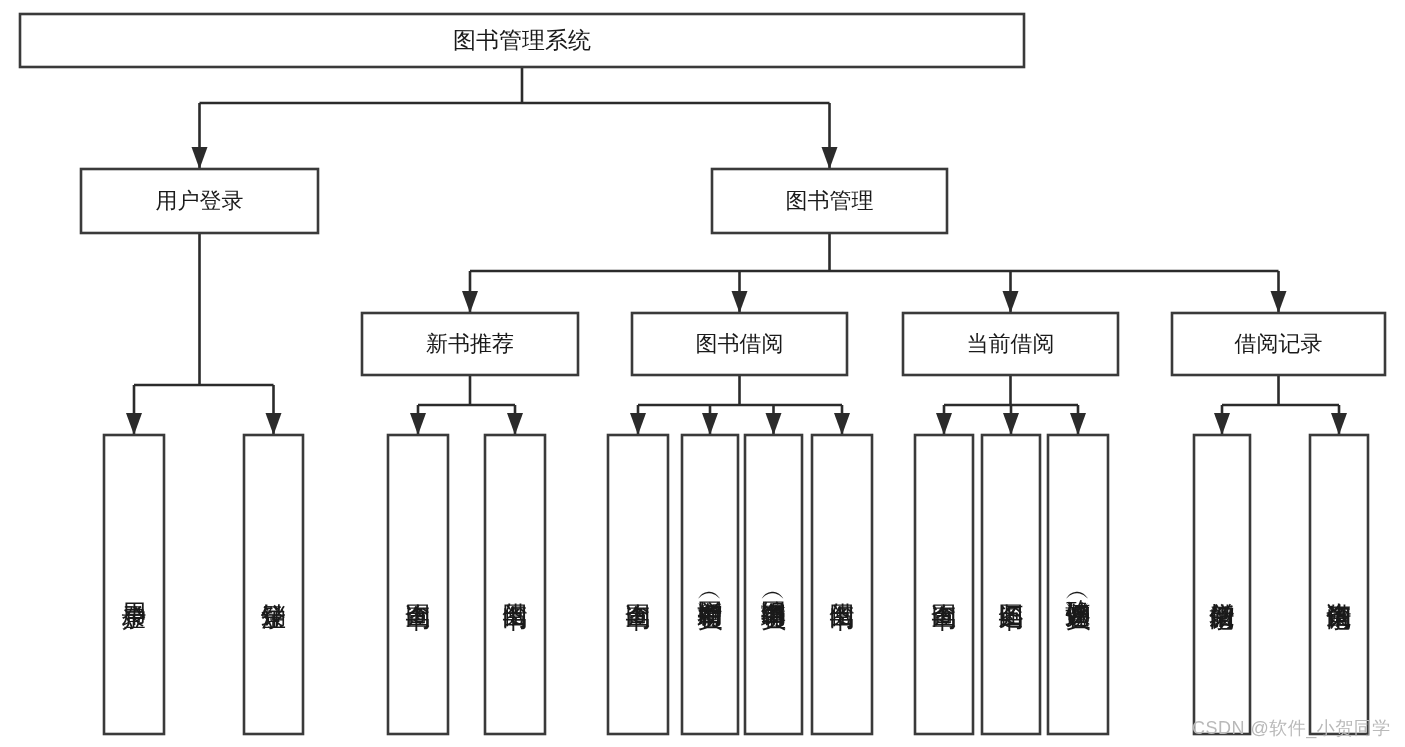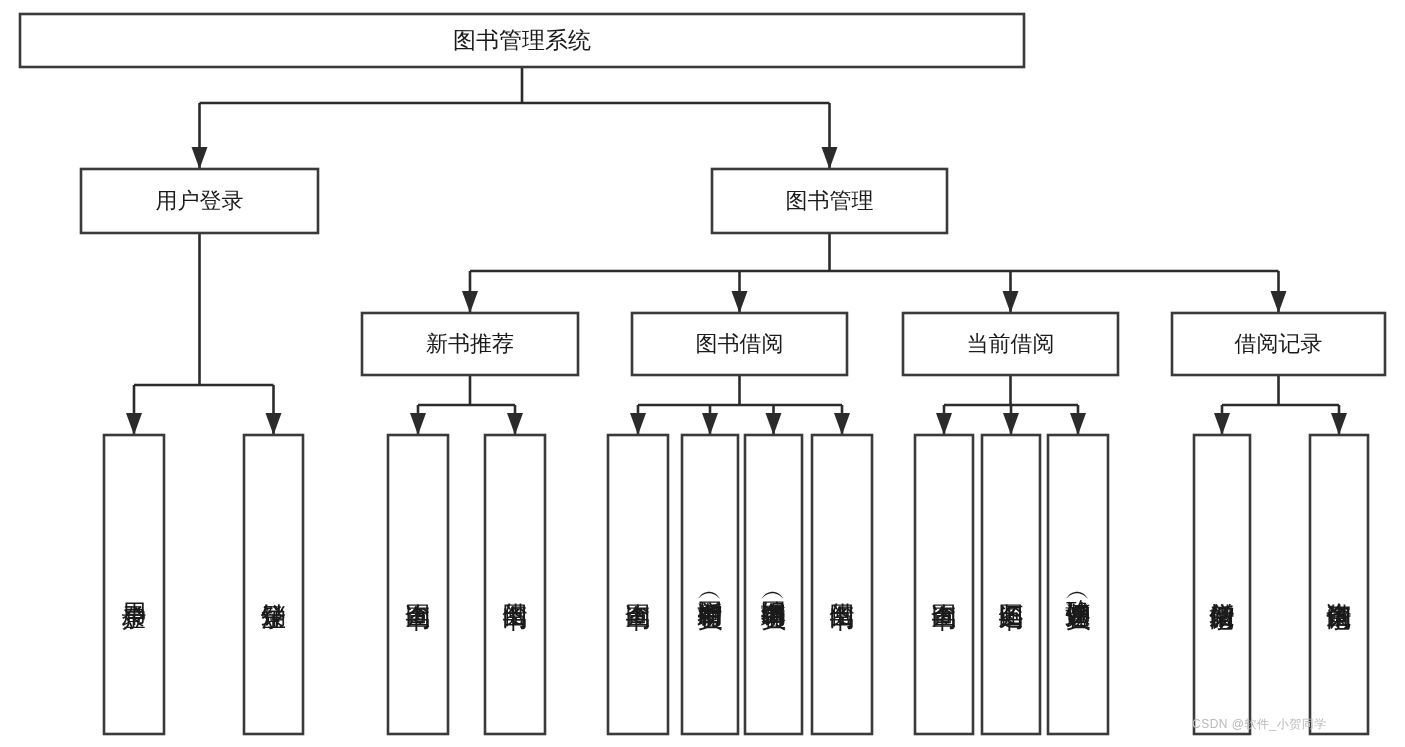--- a/index.html
+++ b/index.html
@@ -62,21 +62,21 @@
     display: flex;
     align-items: center;
     justify-content: center;
     white-space: nowrap;
     pointer-events: none;
     user-select: none;
   }
   .watermark {
     position: absolute;
     font-family: "Liberation Sans", "DejaVu Sans", sans-serif;
-    font-size: 12px;
+    font-size: 18px;
     color: #b9b9b9;
     white-space: nowrap;
     letter-spacing: 0.5px;
   }
 </style>
 </head>
 <body>
 
 <div id="diagram-root">
   <svg class="diagram" viewBox="0 0 1405 747">

